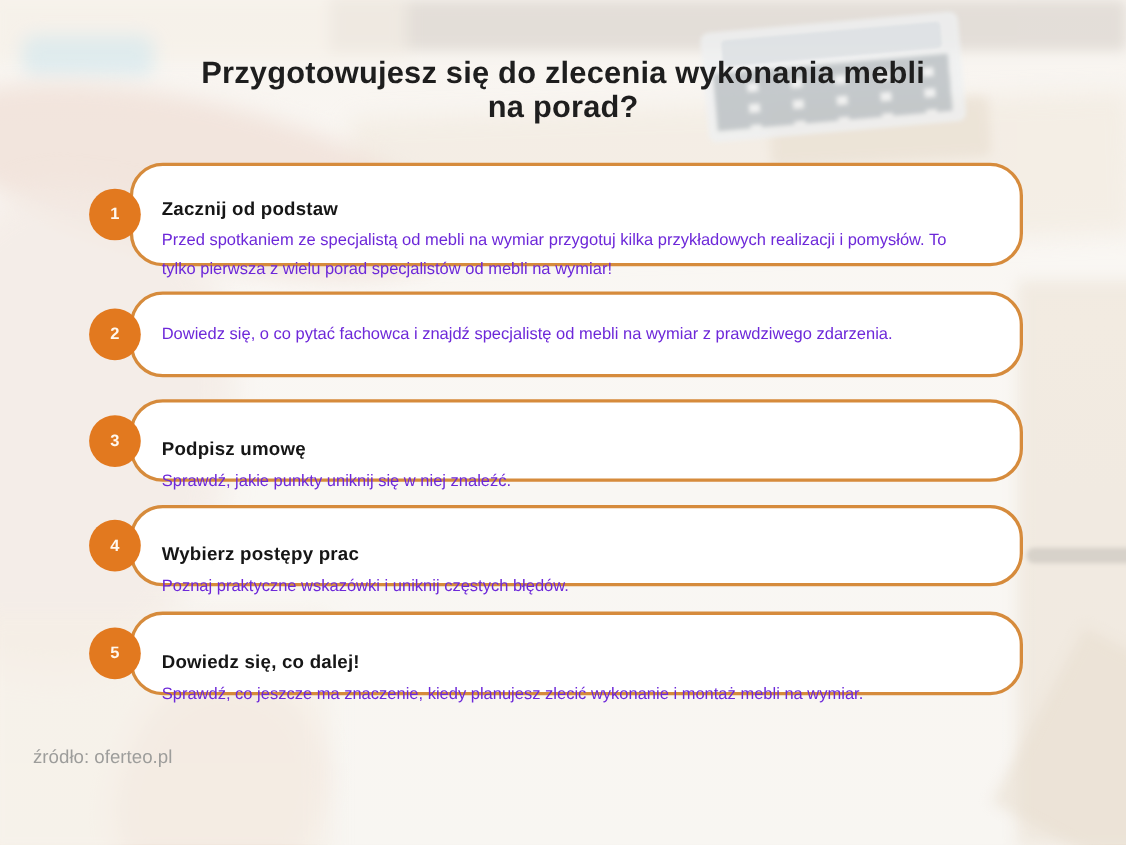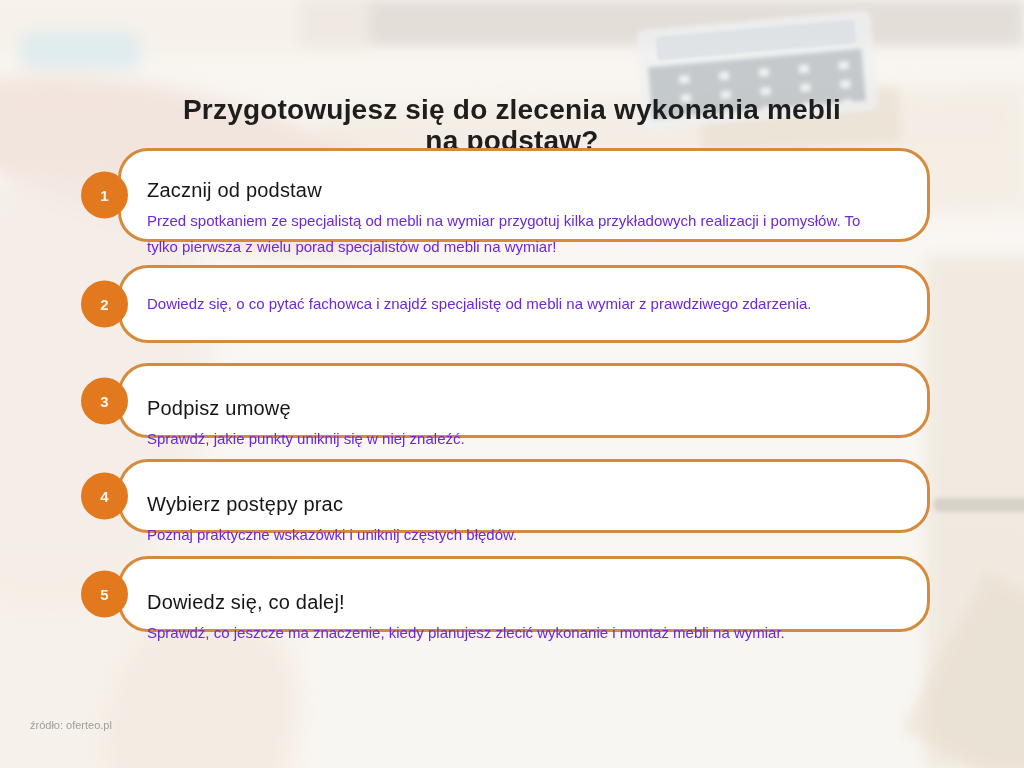--- a/index.html
+++ b/index.html
@@ -26,43 +26,43 @@
   .bg-wood-left-low{left:-20px;top:555px;width:320px;height:230px;background:#EFE3D3;opacity:.6;filter:blur(10px);}
   .bg-wood-right{left:925px;top:255px;width:170px;height:515px;background:#D9C6AC;opacity:.5;filter:blur(7px);}
   .bg-handle-right{left:933px;top:498px;width:115px;height:14px;background:#A8A093;opacity:.7;filter:blur(2px);border-radius:7px;}
   .bg-plank-br{left:935px;top:595px;width:150px;height:180px;background:#D6C3A9;opacity:.5;filter:blur(6px);transform:rotate(28deg);}
   .bg-wash{left:0;top:0;width:1024px;height:768px;background:rgba(255,255,255,.42);}
   
   .content{position:absolute;inset:0;z-index:1;}
   .title{
     position:absolute;left:50%;top:50px;transform:translateX(-50%);
     width:780px;text-align:center;
-    font-size:28px;line-height:31px;font-weight:bold;color:#1E1E1E;letter-spacing:.2px;margin-top:44px;
+    font-size:28px;line-height:31px;font-weight:bold;color:#1E1E1E;letter-spacing:.2px;
   }
   .step{
     position:absolute;left:118px;width:812px;
     background:#FFFFFF;border:3px solid #D68B3C;border-radius:30px;
     box-sizing:border-box;
     display:flex;flex-direction:column;justify-content:center;gap:6px;
     padding:8px 18px 8px 26px;
   }
   .step1{top:148px;height:94px;}
   .step2{top:265px;height:78px;}
   .step3{top:363px;height:75px;}
   .step4{top:459px;height:74px;}
   .step5{top:556px;height:76px;}
   .badge{
     position:absolute;left:-40px;top:50%;transform:translateY(-50%);
     width:47px;height:47px;border-radius:50%;background:#E2791F;
     display:flex;align-items:center;justify-content:center;
     color:#FFF8EF;font-size:15px;font-weight:600;
   }
-  .step-heading{font-size:20px;font-weight:normal;color:#161616;letter-spacing:.2px;margin-top:48px;}
+  .step-heading{font-size:17px;font-weight:bold;color:#161616;letter-spacing:.2px;margin-top:48px;}
   .step-body{font-size:15px;line-height:26px;color:#6d28d9;max-width:730px;}
-  .source{position:absolute;left:30px;top:719px;font-size:11px;color:#9D9D9B;}
+  .source{position:absolute;left:30px;top:679px;font-size:17px;color:#9D9D9B;}
 </style>
 </head>
 <body>
 
 <div class="bg">
   <div class="bg-top-strip"></div>
   <div class="bg-top-left"></div>
   <div class="bg-blue-blob"></div>
   <div class="bg-tabletop"></div>
   <div class="bg-wood-block"></div>
@@ -73,21 +73,21 @@
   <div class="bg-arm-left"></div>
   <div class="bg-hand-bottom"></div>
   <div class="bg-wood-left-low"></div>
   <div class="bg-wood-right"></div>
   <div class="bg-handle-right"></div>
   <div class="bg-plank-br"></div>
   <div class="bg-wash"></div>
 </div>
 
 <div class="content">
-  <div class="title"><span>Przygotowujesz się do zlecenia wykonania mebli</span><br><span>na podstaw?</span></div>
+  <div class="title"><span>Przygotowujesz się do zlecenia wykonania mebli</span><br><span>na porad?</span></div>
 
   <div class="step step1">
     <div class="badge">
         <span>1</span>
       </div>
     <div class="step-heading">Zacznij od podstaw</div>
     <div class="step-body">Przed spotkaniem ze specjalistą od mebli na wymiar przygotuj kilka przykładowych realizacji i pomysłów. To tylko pierwsza z wielu porad specjalistów od mebli na wymiar!</div>
   </div>
 
   <div class="step step2">

